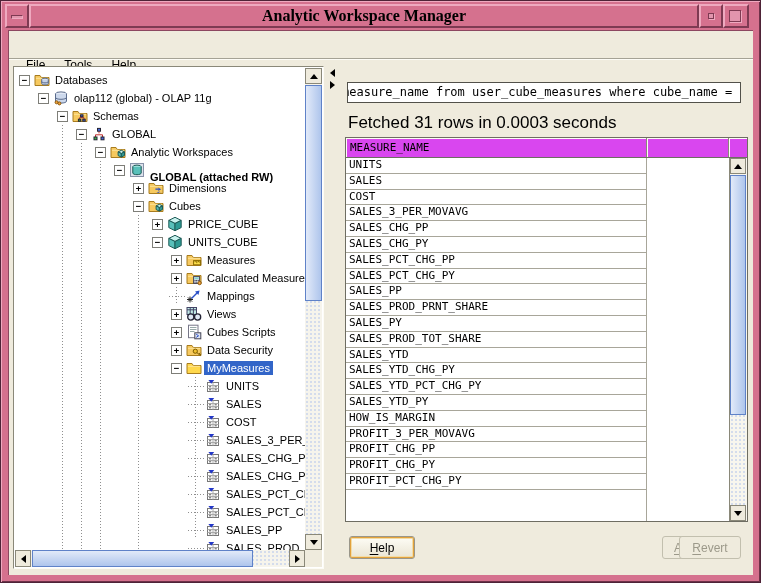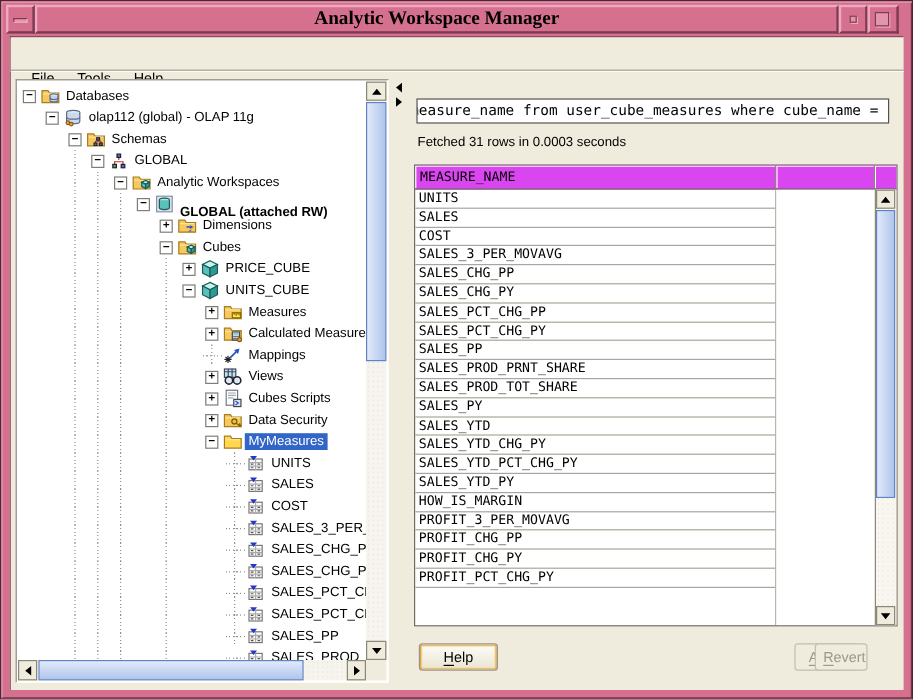--- a/index.html
+++ b/index.html
@@ -75,21 +75,21 @@
   .arr-rt{width:0;height:0;border-top:4px solid transparent;border-bottom:4px solid transparent;border-left:5px solid #000;}
   
   .splitter{position:absolute;left:318px;top:6px;width:11px;bottom:6px;}
   .splitter .t1{margin:3px auto 4px;}
   .splitter .t2{margin:0 auto;}
   
   .right-panel{position:absolute;left:330px;top:6px;right:4px;bottom:6px;background:#efebdd;}
   .query-field{position:absolute;left:8px;top:16px;right:8px;height:21px;background:#fff;
     border:1px solid #52514a;font:12px/19px "DejaVu Sans Mono",monospace;color:#000;
     white-space:pre;overflow:hidden;text-indent:-6px;}
-  .status{position:absolute;left:9px;top:47px;font-size:11px;color:#000;}
+  .status{position:absolute;left:9px;top:47px;font-size:17px;color:#000;}
   .rtable{position:absolute;left:6px;top:71px;width:403px;height:385px;border:1px solid #6e6d62;background:#fff;}
   .thead{display:flex;height:20px;background:#d946ef;border-bottom:1px solid #6e6d62;}
   .th{border-right:1px solid #8a8879;box-shadow:inset 1px 1px 0 #fdfcf6;
     font:11px/14px "DejaVu Sans Mono",monospace;padding:3px 4px;white-space:nowrap;overflow:hidden;flex:none;}
   .th1{width:301px;} .th2{width:82px;} .th3{width:18px;border-right:none;}
   .tbody{position:absolute;top:20px;left:0;right:18px;bottom:0;overflow:hidden;display:flex;}
   .tcol1{width:301px;flex:none;border-right:1px solid #a8a69a;}
   .tcol2{flex:1;background:#fff;}
   .cell{height:15.8px;border-bottom:1px solid #a8a69a;font:11px/14px "DejaVu Sans Mono",monospace;
     padding:0 3px;white-space:nowrap;overflow:hidden;color:#000;}
@@ -738,22 +738,22 @@
                 <div class="cell">UNITS</div>
                 <div class="cell">SALES</div>
                 <div class="cell">COST</div>
                 <div class="cell">SALES_3_PER_MOVAVG</div>
                 <div class="cell">SALES_CHG_PP</div>
                 <div class="cell">SALES_CHG_PY</div>
                 <div class="cell">SALES_PCT_CHG_PP</div>
                 <div class="cell">SALES_PCT_CHG_PY</div>
                 <div class="cell">SALES_PP</div>
                 <div class="cell">SALES_PROD_PRNT_SHARE</div>
+                <div class="cell">SALES_PY</div>
                 <div class="cell">SALES_PROD_TOT_SHARE</div>
-                <div class="cell">SALES_PY</div>
                 <div class="cell">SALES_YTD</div>
                 <div class="cell">SALES_YTD_CHG_PY</div>
                 <div class="cell">SALES_YTD_PCT_CHG_PY</div>
                 <div class="cell">SALES_YTD_PY</div>
                 <div class="cell">HOW_IS_MARGIN</div>
                 <div class="cell">PROFIT_3_PER_MOVAVG</div>
                 <div class="cell">PROFIT_CHG_PP</div>
                 <div class="cell">PROFIT_CHG_PY</div>
                 <div class="cell">PROFIT_PCT_CHG_PY</div>
               </div>
@@ -765,18 +765,18 @@
               </div>
             <div class="sb-thumb-v" style="top:17px;height:240px;"></div>
             <div class="sb-btn down">
                 <div class="arr-dn"></div>
               </div>
           </div>
         </div>
 
         <button class="btn" id="help-btn" style="left:10px;width:66px;"><u>H</u>elp</button>
         <button class="btn disabled" id="apply-btn" style="left:275px;width:54px;margin-left:48px;" disabled=""><u>A</u>pply</button>
-        <button class="btn disabled" id="revert-btn" style="left:340px;width:44px;" disabled=""><u>R</u>evert</button>
+        <button class="btn disabled" id="revert-btn" style="left:340px;width:62px;" disabled=""><u>R</u>evert</button>
       </div>
 
     </div>
   </div>
 </div>
 
 </body></html>

